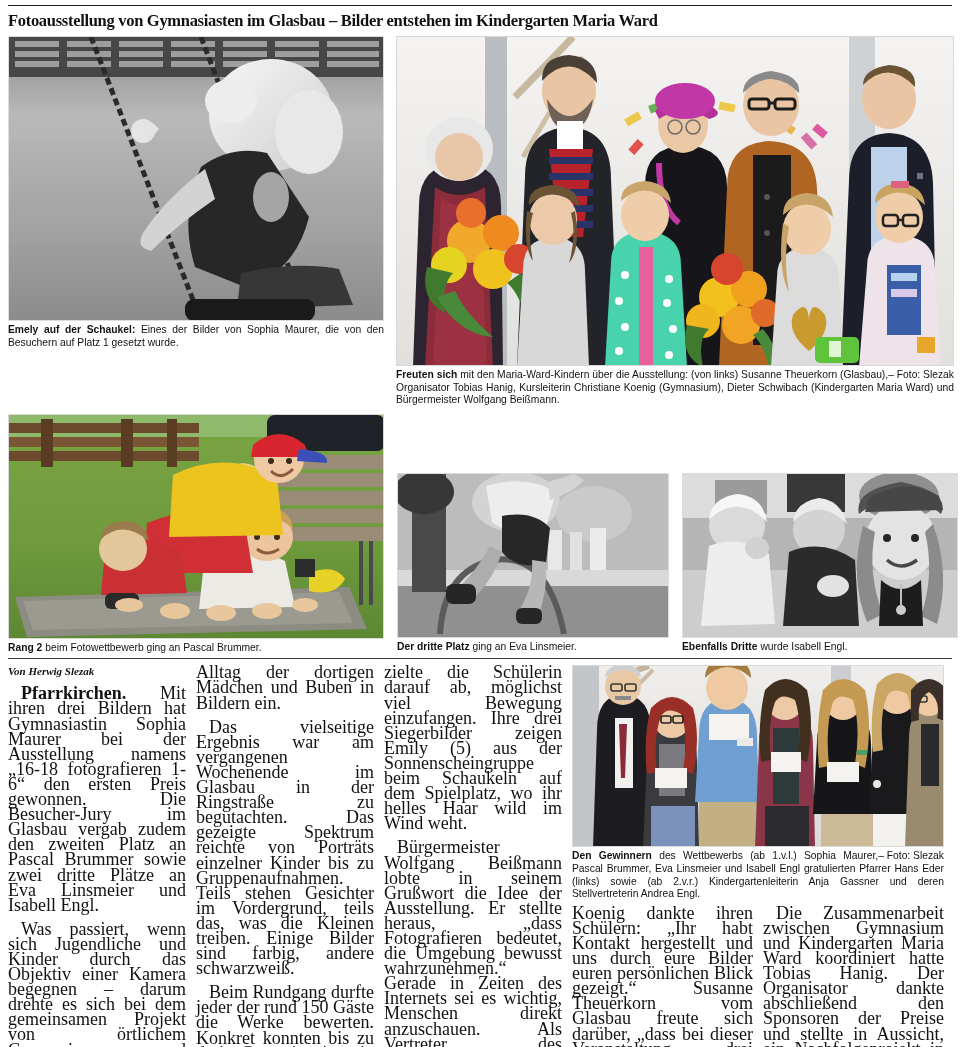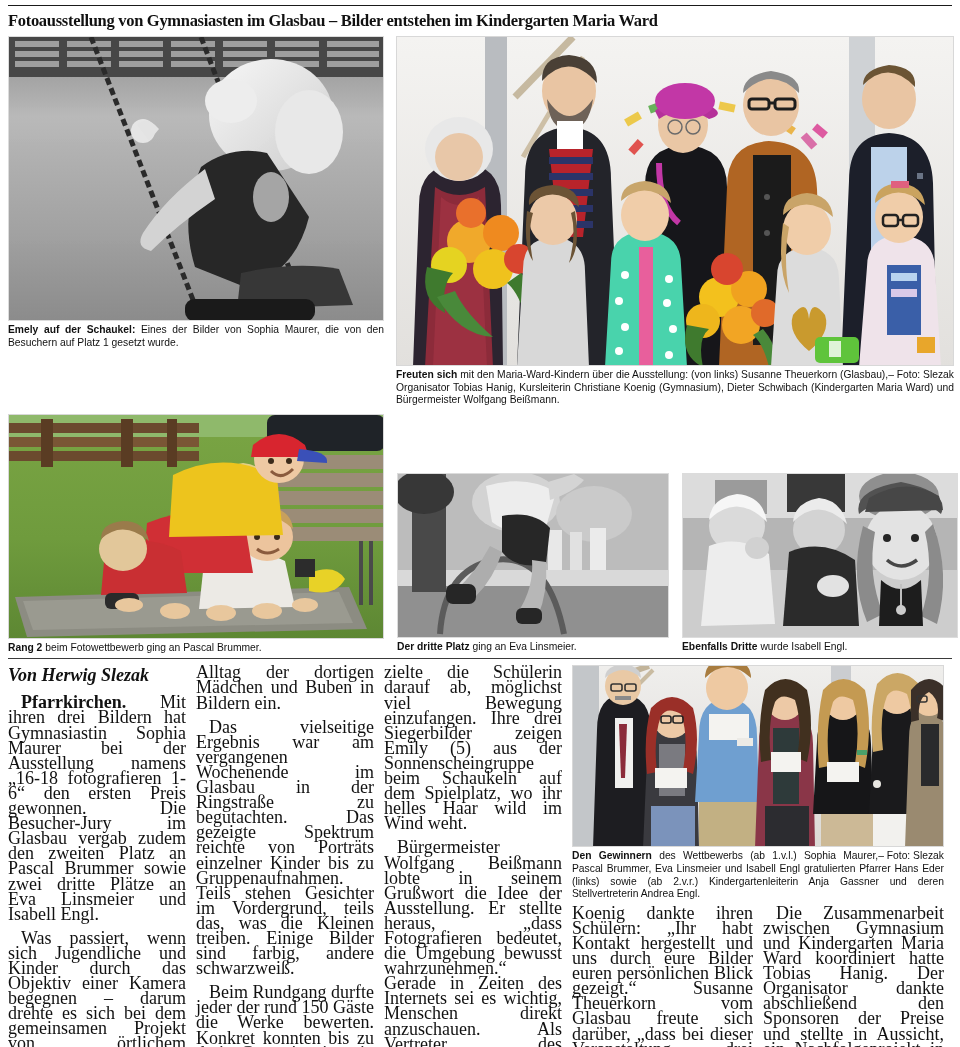--- a/index.html
+++ b/index.html
@@ -95,21 +95,21 @@
     margin: 0 0 9px 0;
     text-align: justify;
     hyphens: auto;
     text-indent: 13px;
   }
   .col p.no-indent { text-indent: 0; }
   .byline {
     font-family: "Liberation Serif", serif;
     font-style: italic;
     font-weight: bold;
-    font-size: 18px;
+    font-size: 11px;
     margin: 0 0 9px 0;
   }
   .dateline { font-weight: bold; }
 
   .col-right-stack { width: 372px; }
   .right-sub { display: flex; gap: 10px; margin-top: 5px; }
   .right-sub .col { width: 181px; }
 
   
   .bw { filter: grayscale(1) contrast(1.05); }

